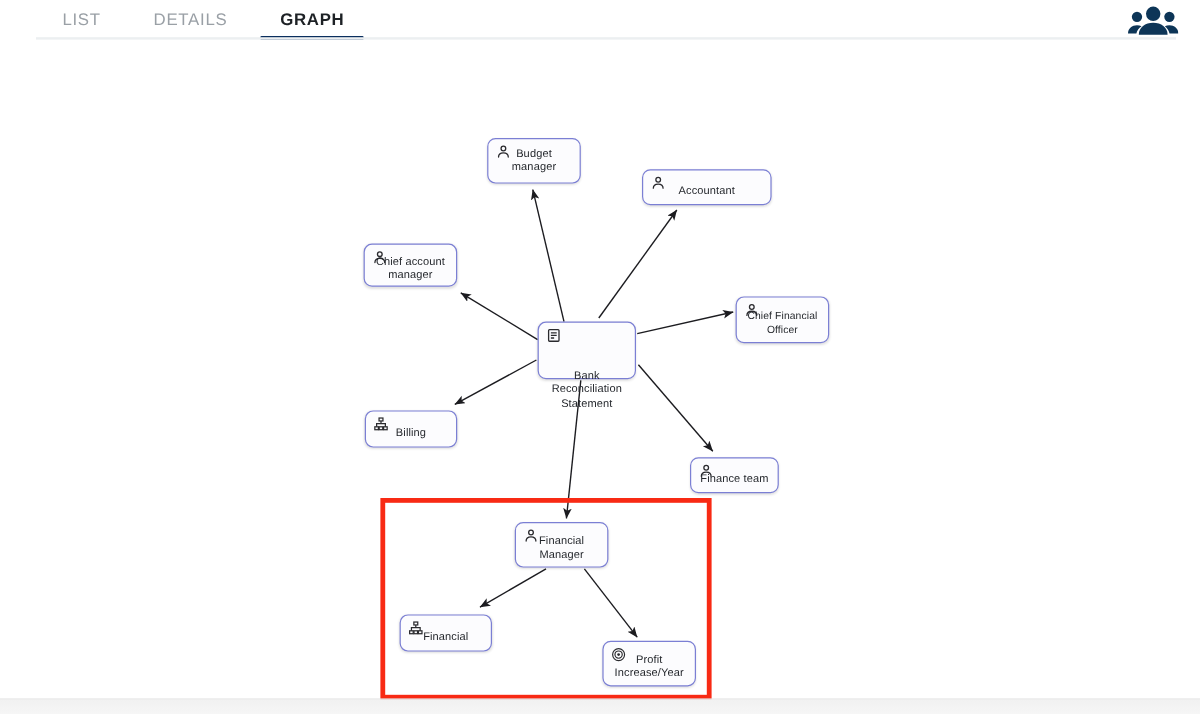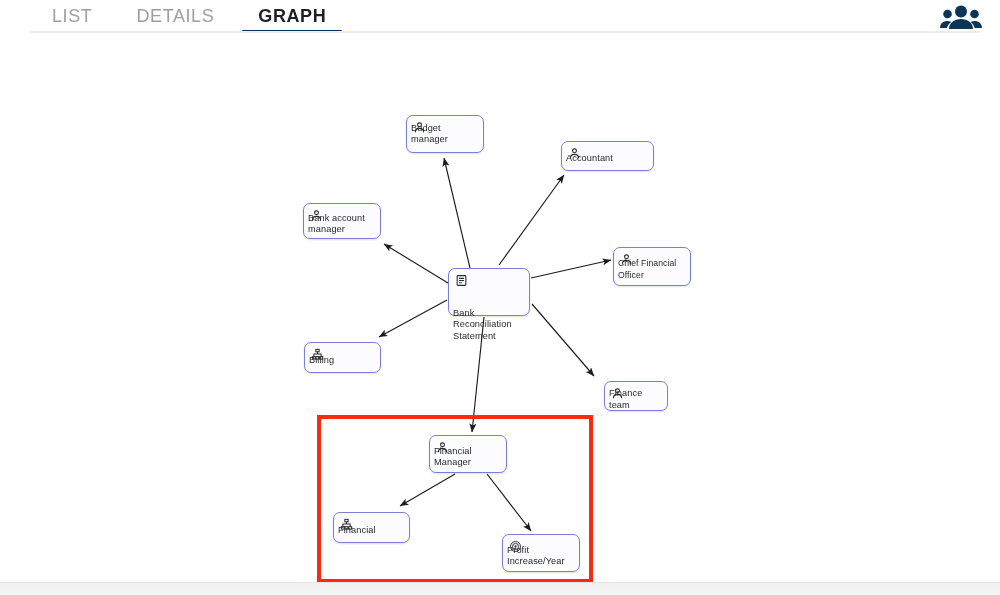--- a/index.html
+++ b/index.html
@@ -16,21 +16,21 @@
     position:absolute;left:0;top:0;width:1000px;height:33px;
     background:#ffffff;
   }
   .tabs{
     position:absolute;left:30px;top:0;height:33px;
     display:flex;align-items:center;gap:0px;
   }
   .tab{
     height:33px;line-height:33px;
     padding:0 22px;
-    font-size:18px;
+    font-size:14px;
     letter-spacing:.6px;
     color:#9aa0a6;
     cursor:pointer;
     user-select:none;
     position:relative;
     font-weight:400;
   }
   .tab.active{color:#1d2125;font-weight:700;}
   .tab.active:after{
     content:"";position:absolute;left:6px;right:6px;bottom:0;height:3px;
@@ -97,21 +97,21 @@
     cursor:pointer;
   }
   .node-icon{
     position:absolute;left:6px;top:4px;
     width:14px;height:14px;
     display:block;
   }
   .node-label{
     position:absolute;left:0;right:0;top:50%;
     transform:translateY(-50%);
-    text-align:left;
+    text-align:center;
     font-size:9.2px;
     line-height:11.4px;
     color:#25282d;
     padding:0 4px;
     white-space:pre-line;
     letter-spacing:.1px;
   }
   .node.center .node-label{padding-top:6px;margin-top:27px;}
 
   
@@ -241,38 +241,38 @@
     <span class="node-icon">
       <svg width="13" height="13" viewBox="0 0 24 24" fill="none" stroke="#2a2a2e" stroke-width="2">
         <circle cx="12" cy="7" r="3.6"></circle>
           <path d="M4.5 20c0-4 3.4-6.4 7.5-6.4s7.5 2.4 7.5 6.4" stroke-linecap="round"></path>
       </svg>
     </span>
     <div class="node-label">Budget
 manager</div>
   </div>
 
-  <div class="node" style="left:535px;top:105px;width:93px;height:30px;margin-left:26px;">
+  <div class="node" style="left:535px;top:105px;width:108px;height:30px;">
     <span class="node-icon">
       <svg width="13" height="13" viewBox="0 0 24 24" fill="none" stroke="#2a2a2e" stroke-width="2">
         <circle cx="12" cy="7" r="3.6"></circle>
           <path d="M4.5 20c0-4 3.4-6.4 7.5-6.4s7.5 2.4 7.5 6.4" stroke-linecap="round"></path>
       </svg>
     </span>
     <div class="node-label" style="top:62%;">Accountant</div>
   </div>
 
   <div class="node" style="left:303px;top:167px;width:78px;height:36px;">
     <span class="node-icon">
       <svg width="13" height="13" viewBox="0 0 24 24" fill="none" stroke="#2a2a2e" stroke-width="2">
         <circle cx="12" cy="7" r="3.6"></circle>
           <path d="M4.5 20c0-4 3.4-6.4 7.5-6.4s7.5 2.4 7.5 6.4" stroke-linecap="round"></path>
       </svg>
     </span>
-    <div class="node-label" style="top:58%;">Bank account
+    <div class="node-label" style="top:58%;">Chief account
 manager</div>
   </div>
 
   <div class="node center" style="left:448px;top:232px;width:82px;height:48px;">
     <span class="node-icon">
       <svg width="13" height="13" viewBox="0 0 24 24" fill="none" stroke="#2a2a2e" stroke-width="2">
         <rect x="4" y="3" width="16" height="18" rx="1.4"></rect>
         <path d="M7.5 8h9M7.5 12h9M7.5 16h5"></path>
       </svg>
     </span>
@@ -298,21 +298,21 @@
         <rect x="9" y="2.5" width="6" height="4.5"></rect>
         <rect x="2.5" y="16" width="5.5" height="4.5"></rect>
         <rect x="9.2" y="16" width="5.5" height="4.5"></rect>
         <rect x="16" y="16" width="5.5" height="4.5"></rect>
         <path d="M12 7v4M5.3 16v-5h13.4v5"></path>
       </svg>
     </span>
     <div class="node-label" style="top:63%;">Billing</div>
   </div>
 
-  <div class="node" style="left:604px;top:345px;width:64px;height:30px;">
+  <div class="node" style="left:575px;top:345px;width:74px;height:30px;">
     <span class="node-icon">
       <svg width="13" height="13" viewBox="0 0 24 24" fill="none" stroke="#2a2a2e" stroke-width="2">
         <circle cx="12" cy="7" r="3.6"></circle>
           <path d="M4.5 20c0-4 3.4-6.4 7.5-6.4s7.5 2.4 7.5 6.4" stroke-linecap="round"></path>
       </svg>
     </span>
     <div class="node-label" style="top:62%;">Finance team</div>
   </div>
 
   <div class="node" style="left:429px;top:399px;width:78px;height:38px;">

